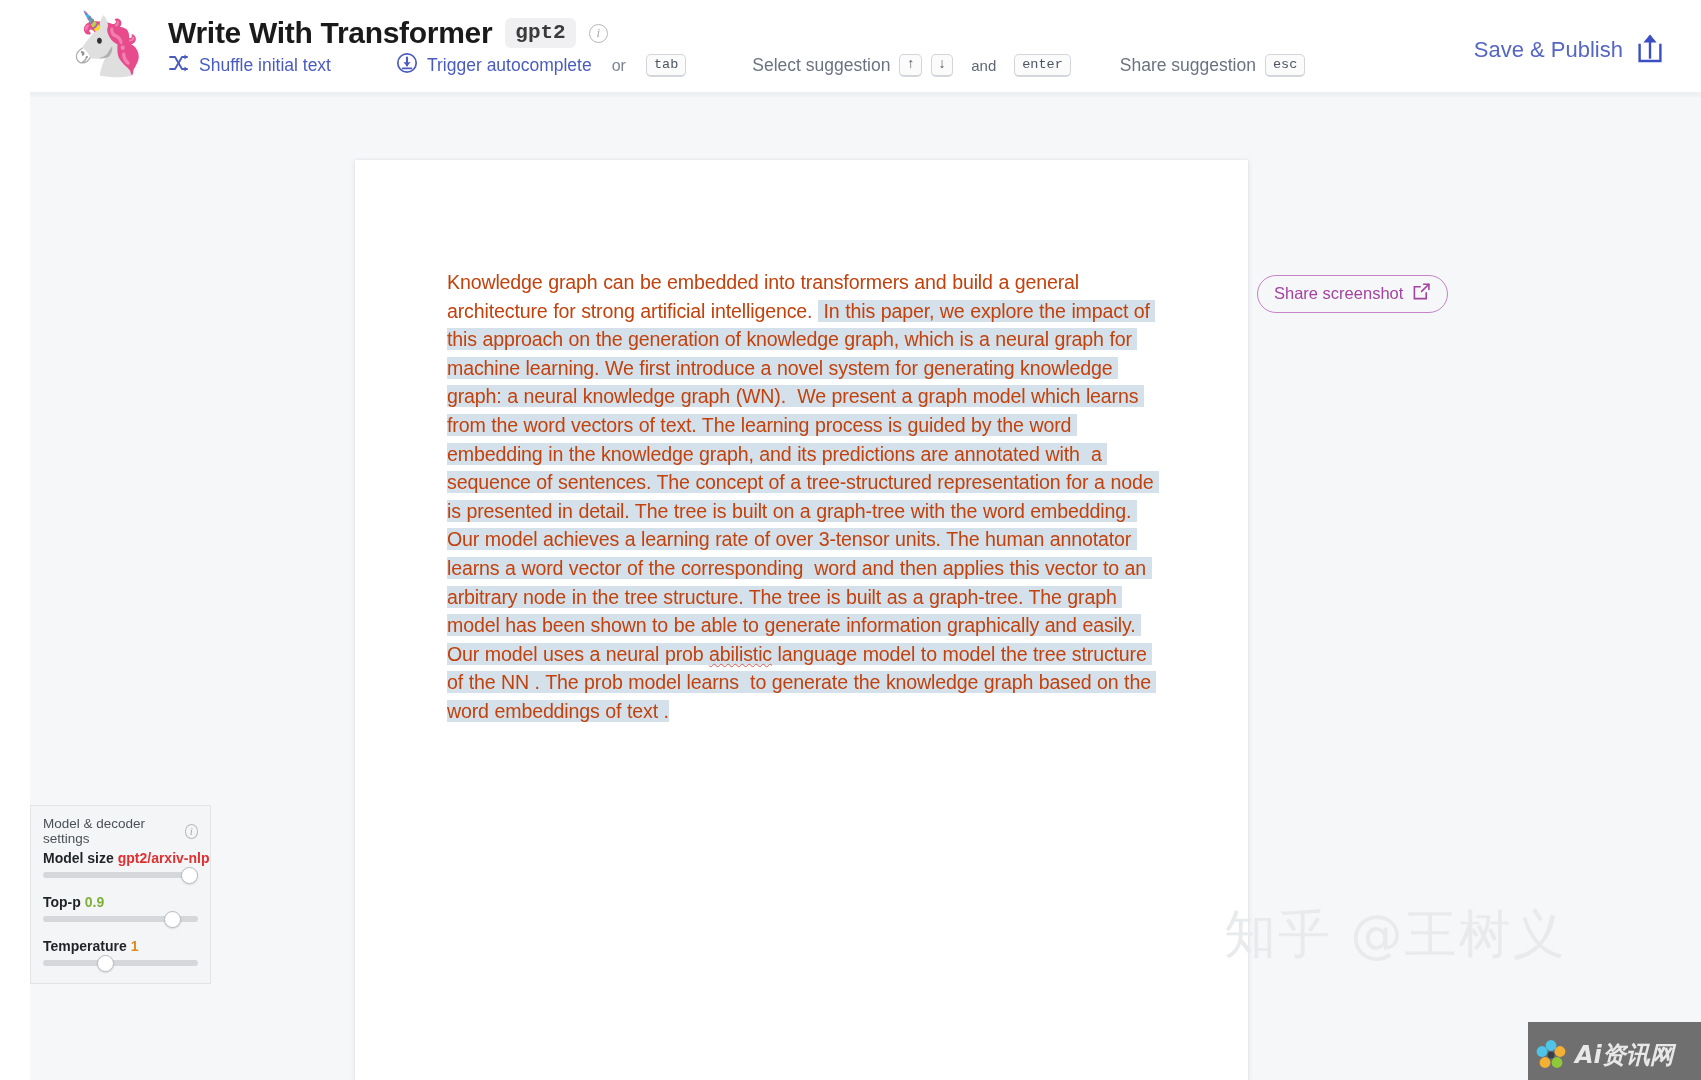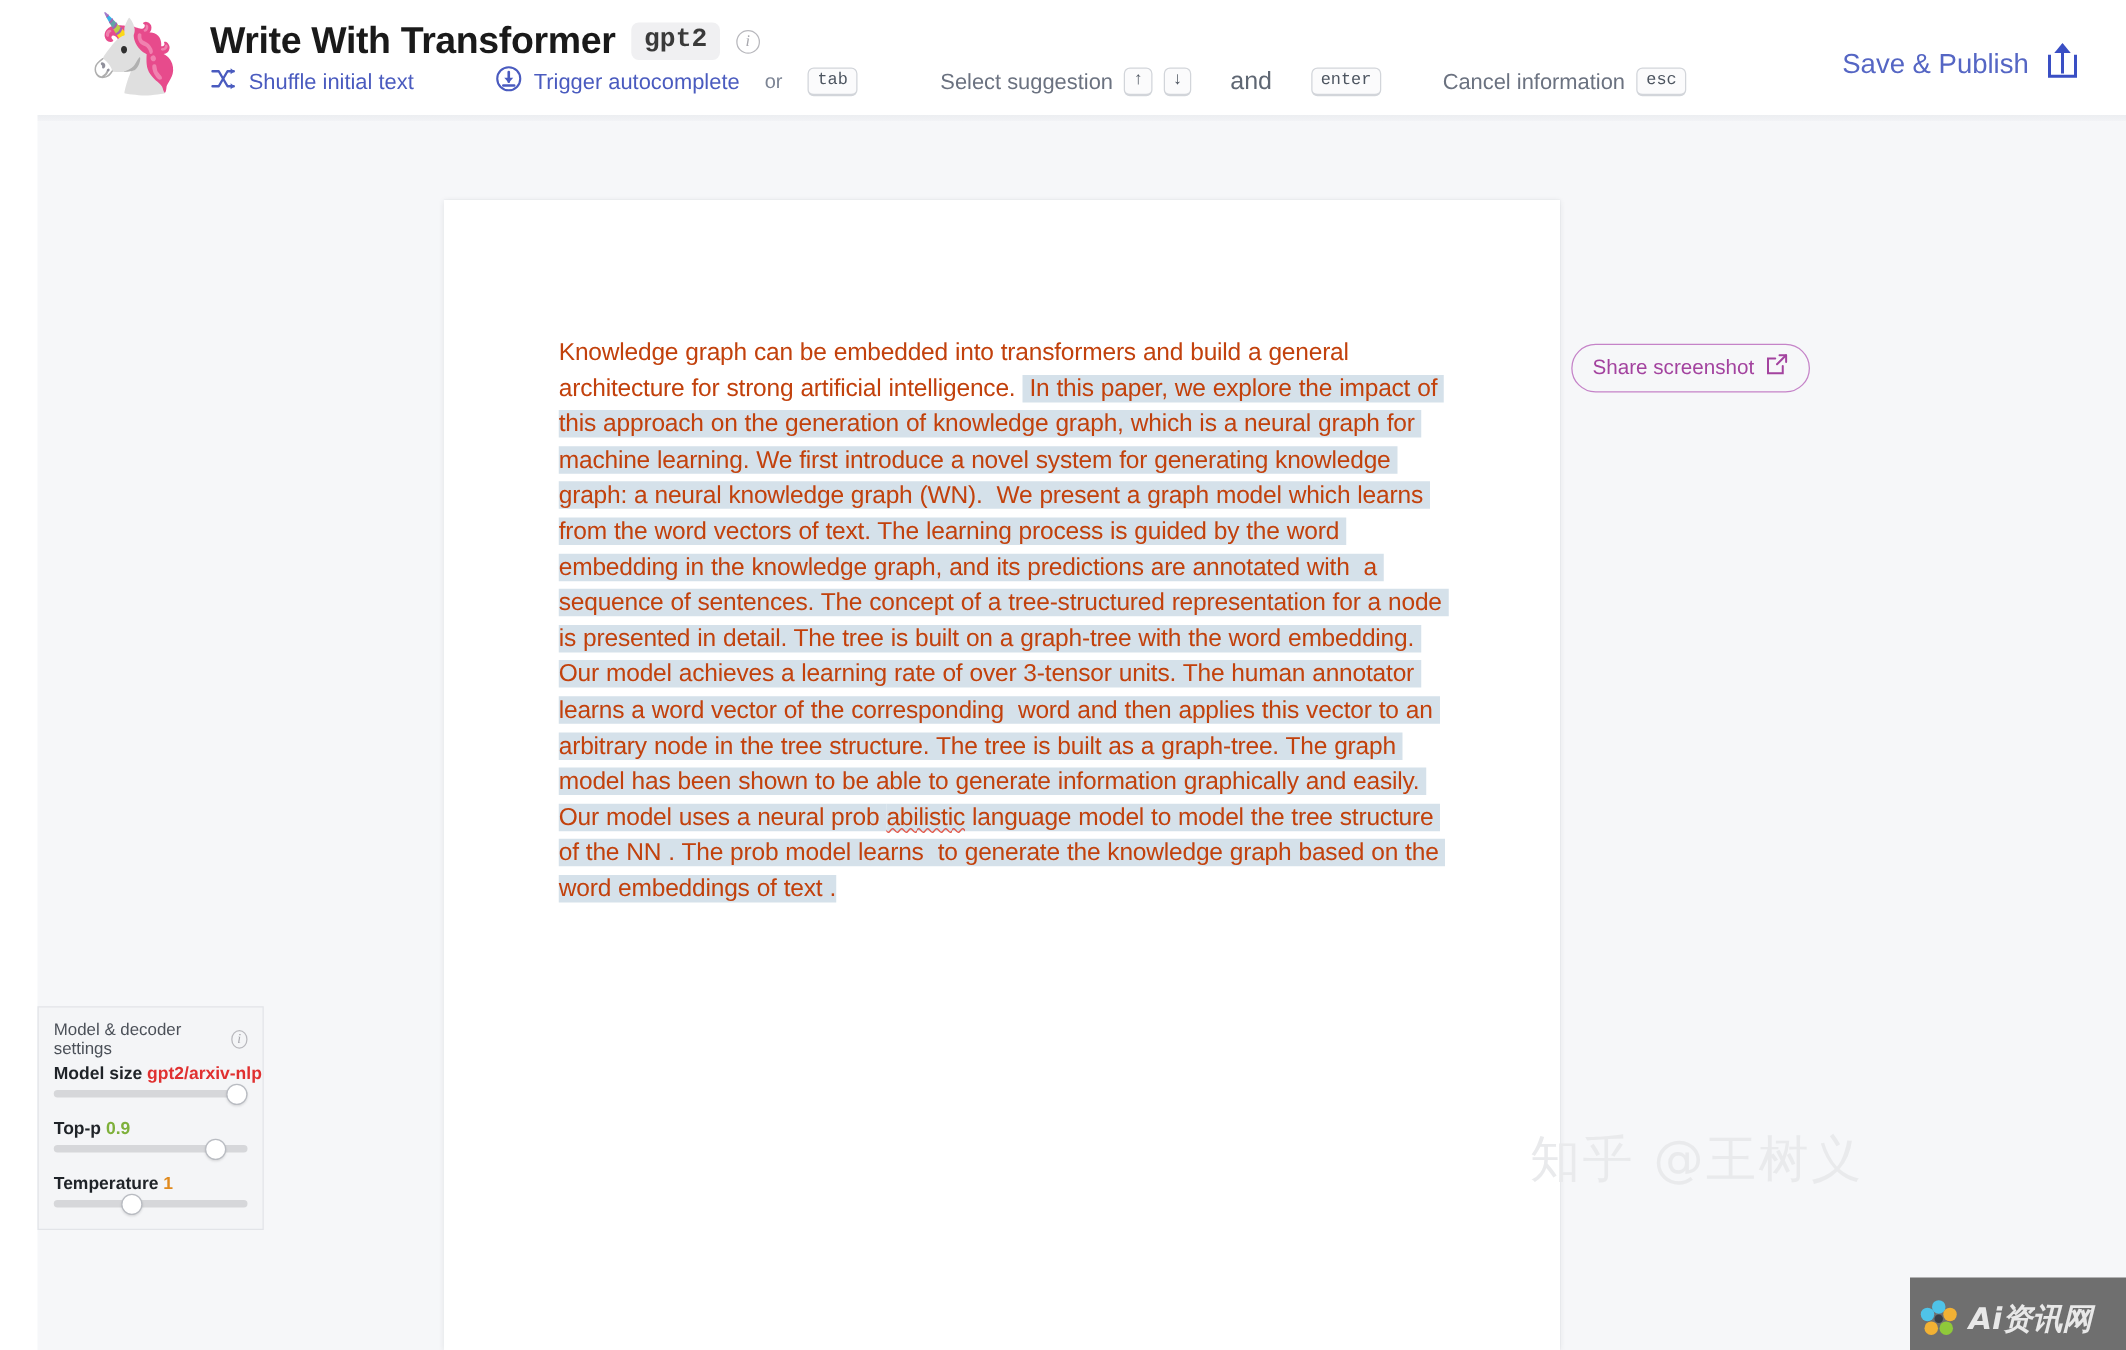--- a/index.html
+++ b/index.html
@@ -102,21 +102,21 @@
     background: #fbfbfc;
     border: 1px solid #d2d5da;
     border-bottom-width: 2px;
     border-radius: 5px;
     padding: 2px 7px 3px;
     line-height: 1.15;
     min-width: 17px;
     text-align: center;
   }
   .kbd.arrow { padding: 1px 6px 2px; font-size: 14px; }
-  .sep-and { font-size: 20px; color: #5f6773; margin: 0 22px; }
+  .sep-and { font-size: 15px; color: #5f6773; margin: 0 9px; }
 
   .save-publish {
     position: absolute;
     right: 36px; top: 32px;
     display: flex;
     align-items: center;
     gap: 12px;
   }
   .save-publish .txt {
     font-size: 22px;
@@ -235,21 +235,21 @@
     background: #ffffff;
     border: 1px solid #b9bcc2;
     border-radius: 50%;
     box-shadow: 0 1px 2px rgba(0,0,0,0.12);
   }
 
   
   .zhihu-wm {
     position: absolute;
     left: 1224px; top: 900px;
-    font-size: 40px;
+    font-size: 52px;
     color: #e9eaec;
     font-family: "DejaVu Sans", sans-serif;
     white-space: nowrap;
     user-select: none;
     letter-spacing: 2px;
     text-align: center;
   }
   .ai-badge {
     position: absolute;
     left: 1528px; top: 1022px;
@@ -321,21 +321,21 @@
         <span class="label">Select suggestion</span>
         <span class="kbd arrow">↑</span>
         <span class="kbd arrow">↓</span>
         <span class="sep-and">and</span>
         <span class="kbd">enter</span>
       </div>
 
       <span class="hint-gap-c"></span>
 
       <div class="hint">
-        <span class="label">Cancel information</span>
+        <span class="label">Share suggestion</span>
         <span class="kbd">esc</span>
       </div>
     </div>
 
     <div class="save-publish">
       <span class="txt">Save &amp; Publish</span>
       <span>
         <svg width="30" height="32" viewBox="0 0 30 32" fill="none" stroke="#3a4fc4" stroke-width="2.4" stroke-linecap="square">
           <path d="M4.6 13 L4.6 29 L25.4 29 L25.4 13"></path>
           <path d="M15 25.5 L15 5"></path>

